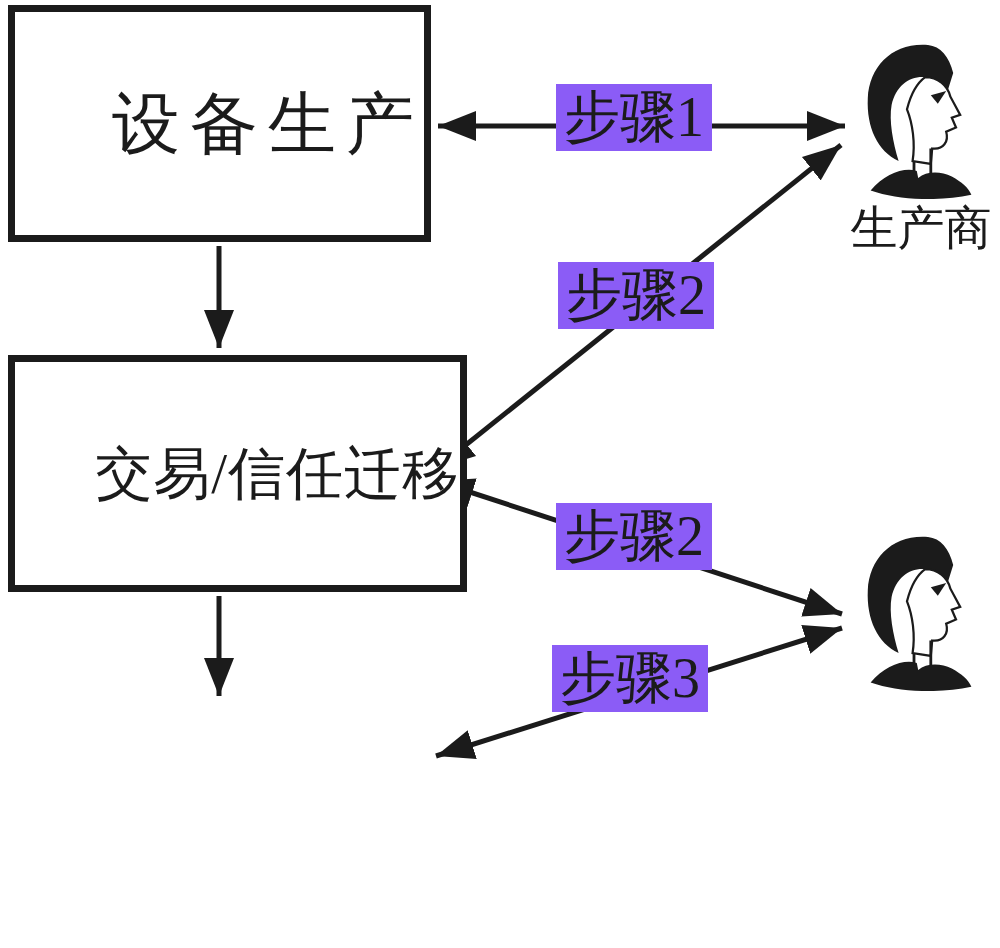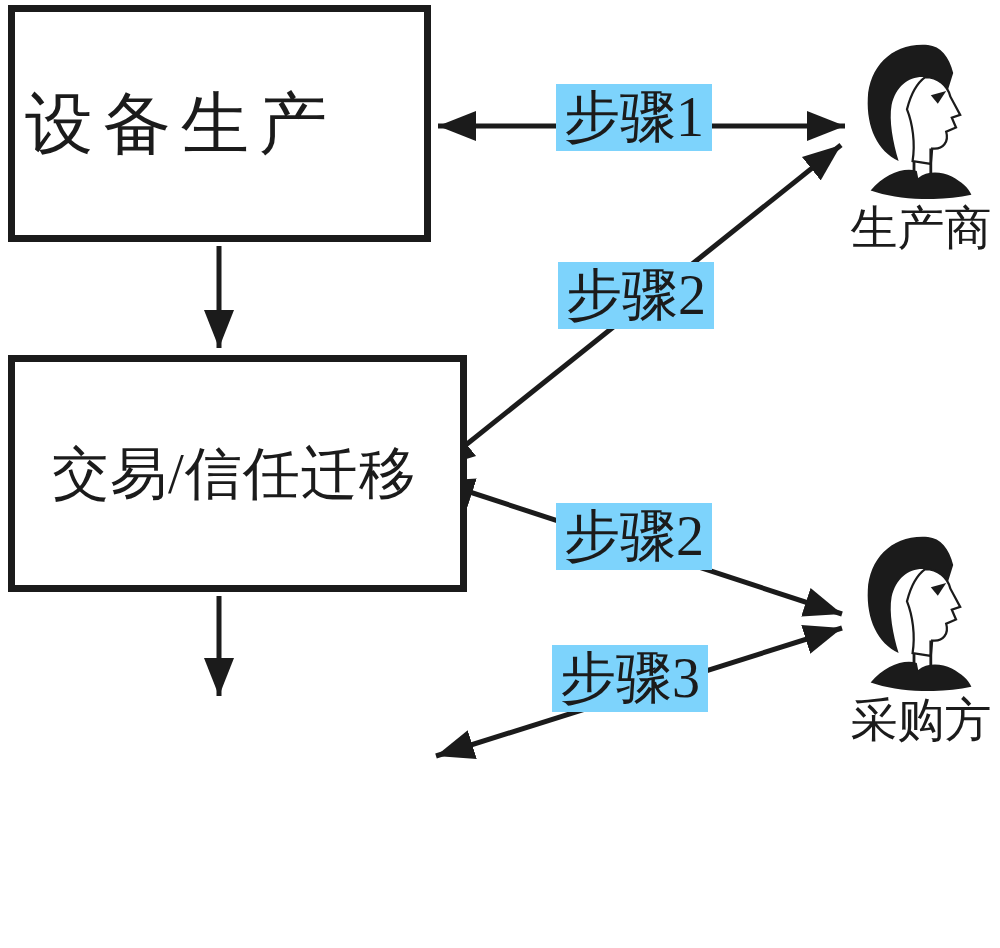--- a/index.html
+++ b/index.html
@@ -13,21 +13,21 @@
     color: #1b1b1b;
   }
   .flow-box {
     position: absolute;
     left: 8px;
     width: 409px;            
     border: 7px solid #1b1b1b;
     background: #ffffff;
     display: flex;
     align-items: center;
-    justify-content: flex-start;
+    justify-content: flex-end;
     z-index: 2;
     box-sizing: content-box;
   }
   #box-production  { top: 5px;   height: 223px; }
   #box-transaction { top: 355px; height: 223px; padding-left: 36px; }
   #box-deployment  { top: 702px; height: 222px; }
   .box-label {
     font-size: 68px;
     letter-spacing: 10px;
     white-space: nowrap;
@@ -40,21 +40,21 @@
     padding-left: 1px;
   }
   #arrows-layer {
     position: absolute;
     left: 0; top: 0;
     z-index: 1;
   }
   .step-label {
     position: absolute;
     z-index: 3;
-    background: #7dd3fc;
+    background: #8b5cf6;
     font-size: 56px;
     line-height: 1.2;
     padding: 0 8px;
     white-space: nowrap;
   }
   #label-step1  { left: 556px; top: 84px;  }
   #label-step2a { left: 558px; top: 262px; }
   #label-step2b { left: 556px; top: 503px; }
   #label-step3  { left: 552px; top: 645px; }
   .actor {
@@ -128,16 +128,15 @@
   </div>
 
   <div class="actor" id="actor-purchaser">
     <svg class="person-icon" viewBox="0 0 100 112" aria-hidden="true">
       <path d="M55 2 C30 0 13 17 12 40 C11 61 19 78 34 85 C30 72 27 56 29 45 C32 31 42 24 53 25 C60 26 66 30 69 35 L73 22 C70 10 64 3 55 2 Z" fill="#1b1b1b"></path>
       <path d="M53 25 C62 25 69 31 71 39 L78 52 L72 54 L75 61 L68 64 C70 71 66 77 58 76 L57 87 L44 85 C46 72 44 58 40 48 C42 40 46 30 53 25 Z" fill="#ffffff" stroke="#1b1b1b" stroke-width="1.6"></path>
       <path d="M57 38 L68 35 L62 44 Z" fill="#1b1b1b"></path>
       <path d="M45 85 L45 96 M57 76 L57 94" stroke="#1b1b1b" stroke-width="2" fill="none"></path>
       <path d="M14 106 C24 94 38 89 47 92 L48 97 C54 92 64 92 72 96 C79 100 84 104 86 109 C62 114 34 113 14 106 Z" fill="#1b1b1b"></path>
     </svg>
-    <div class="actor-label">采购方</div>
   </div>
 
 </div>
 
 </body></html>

